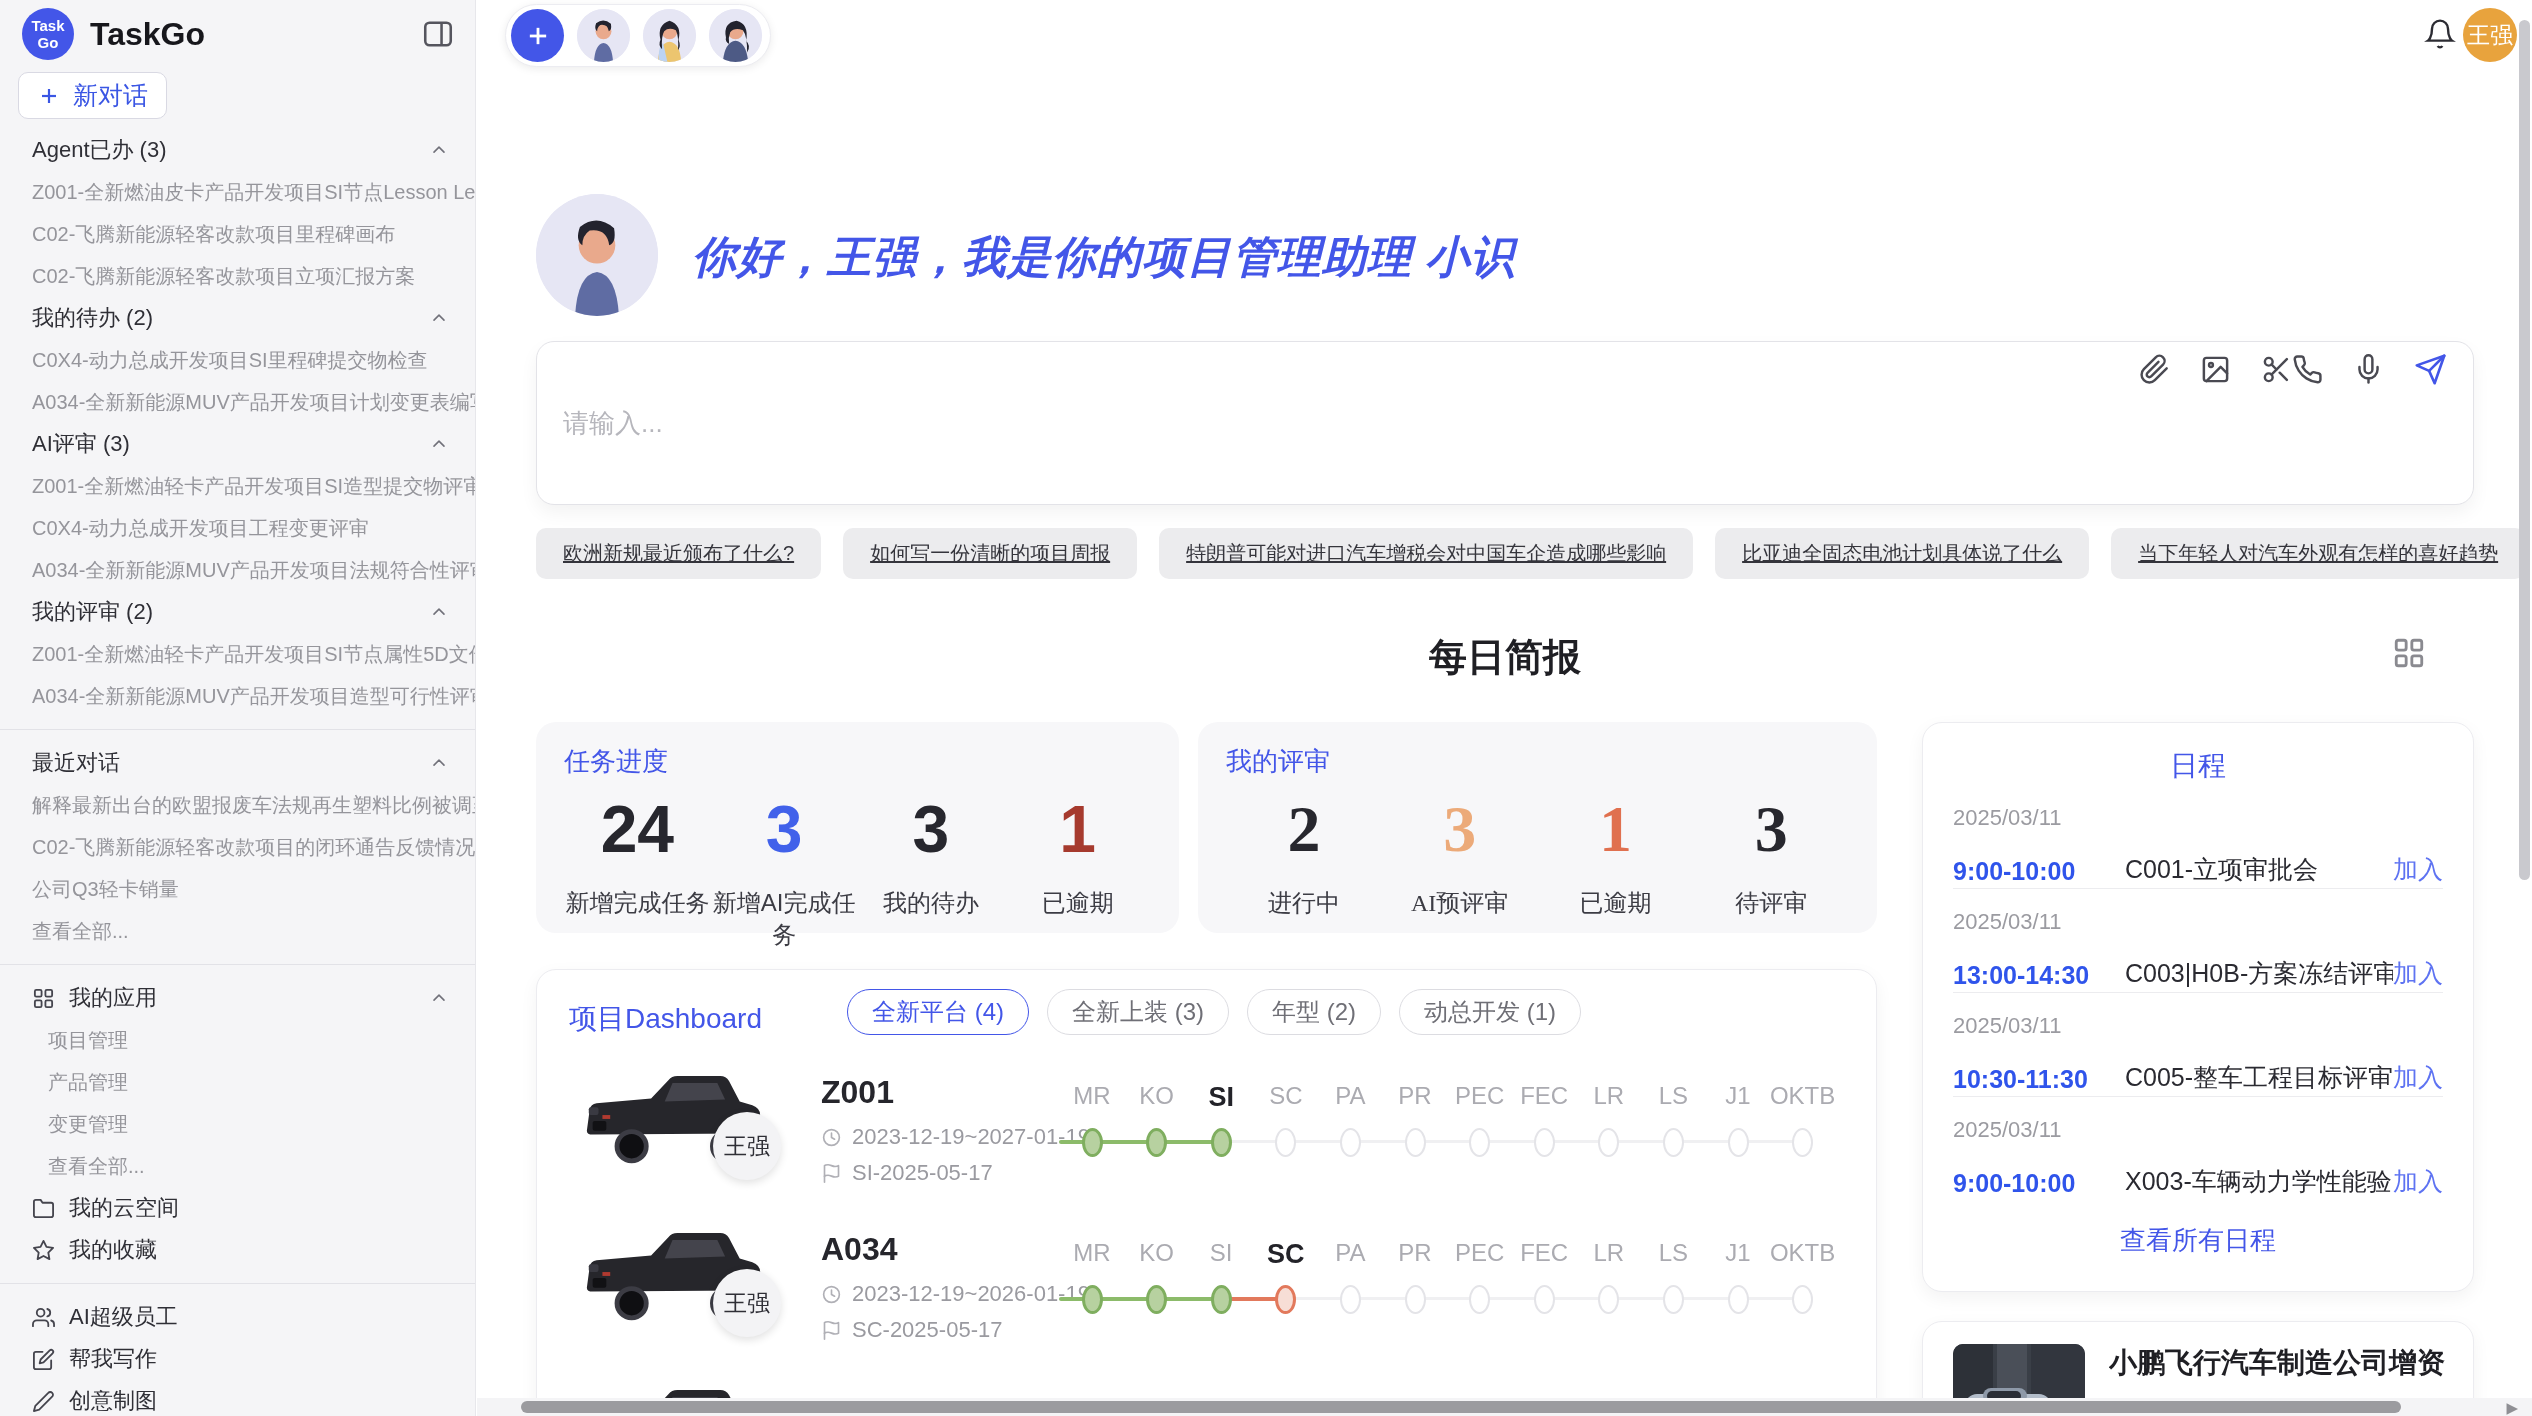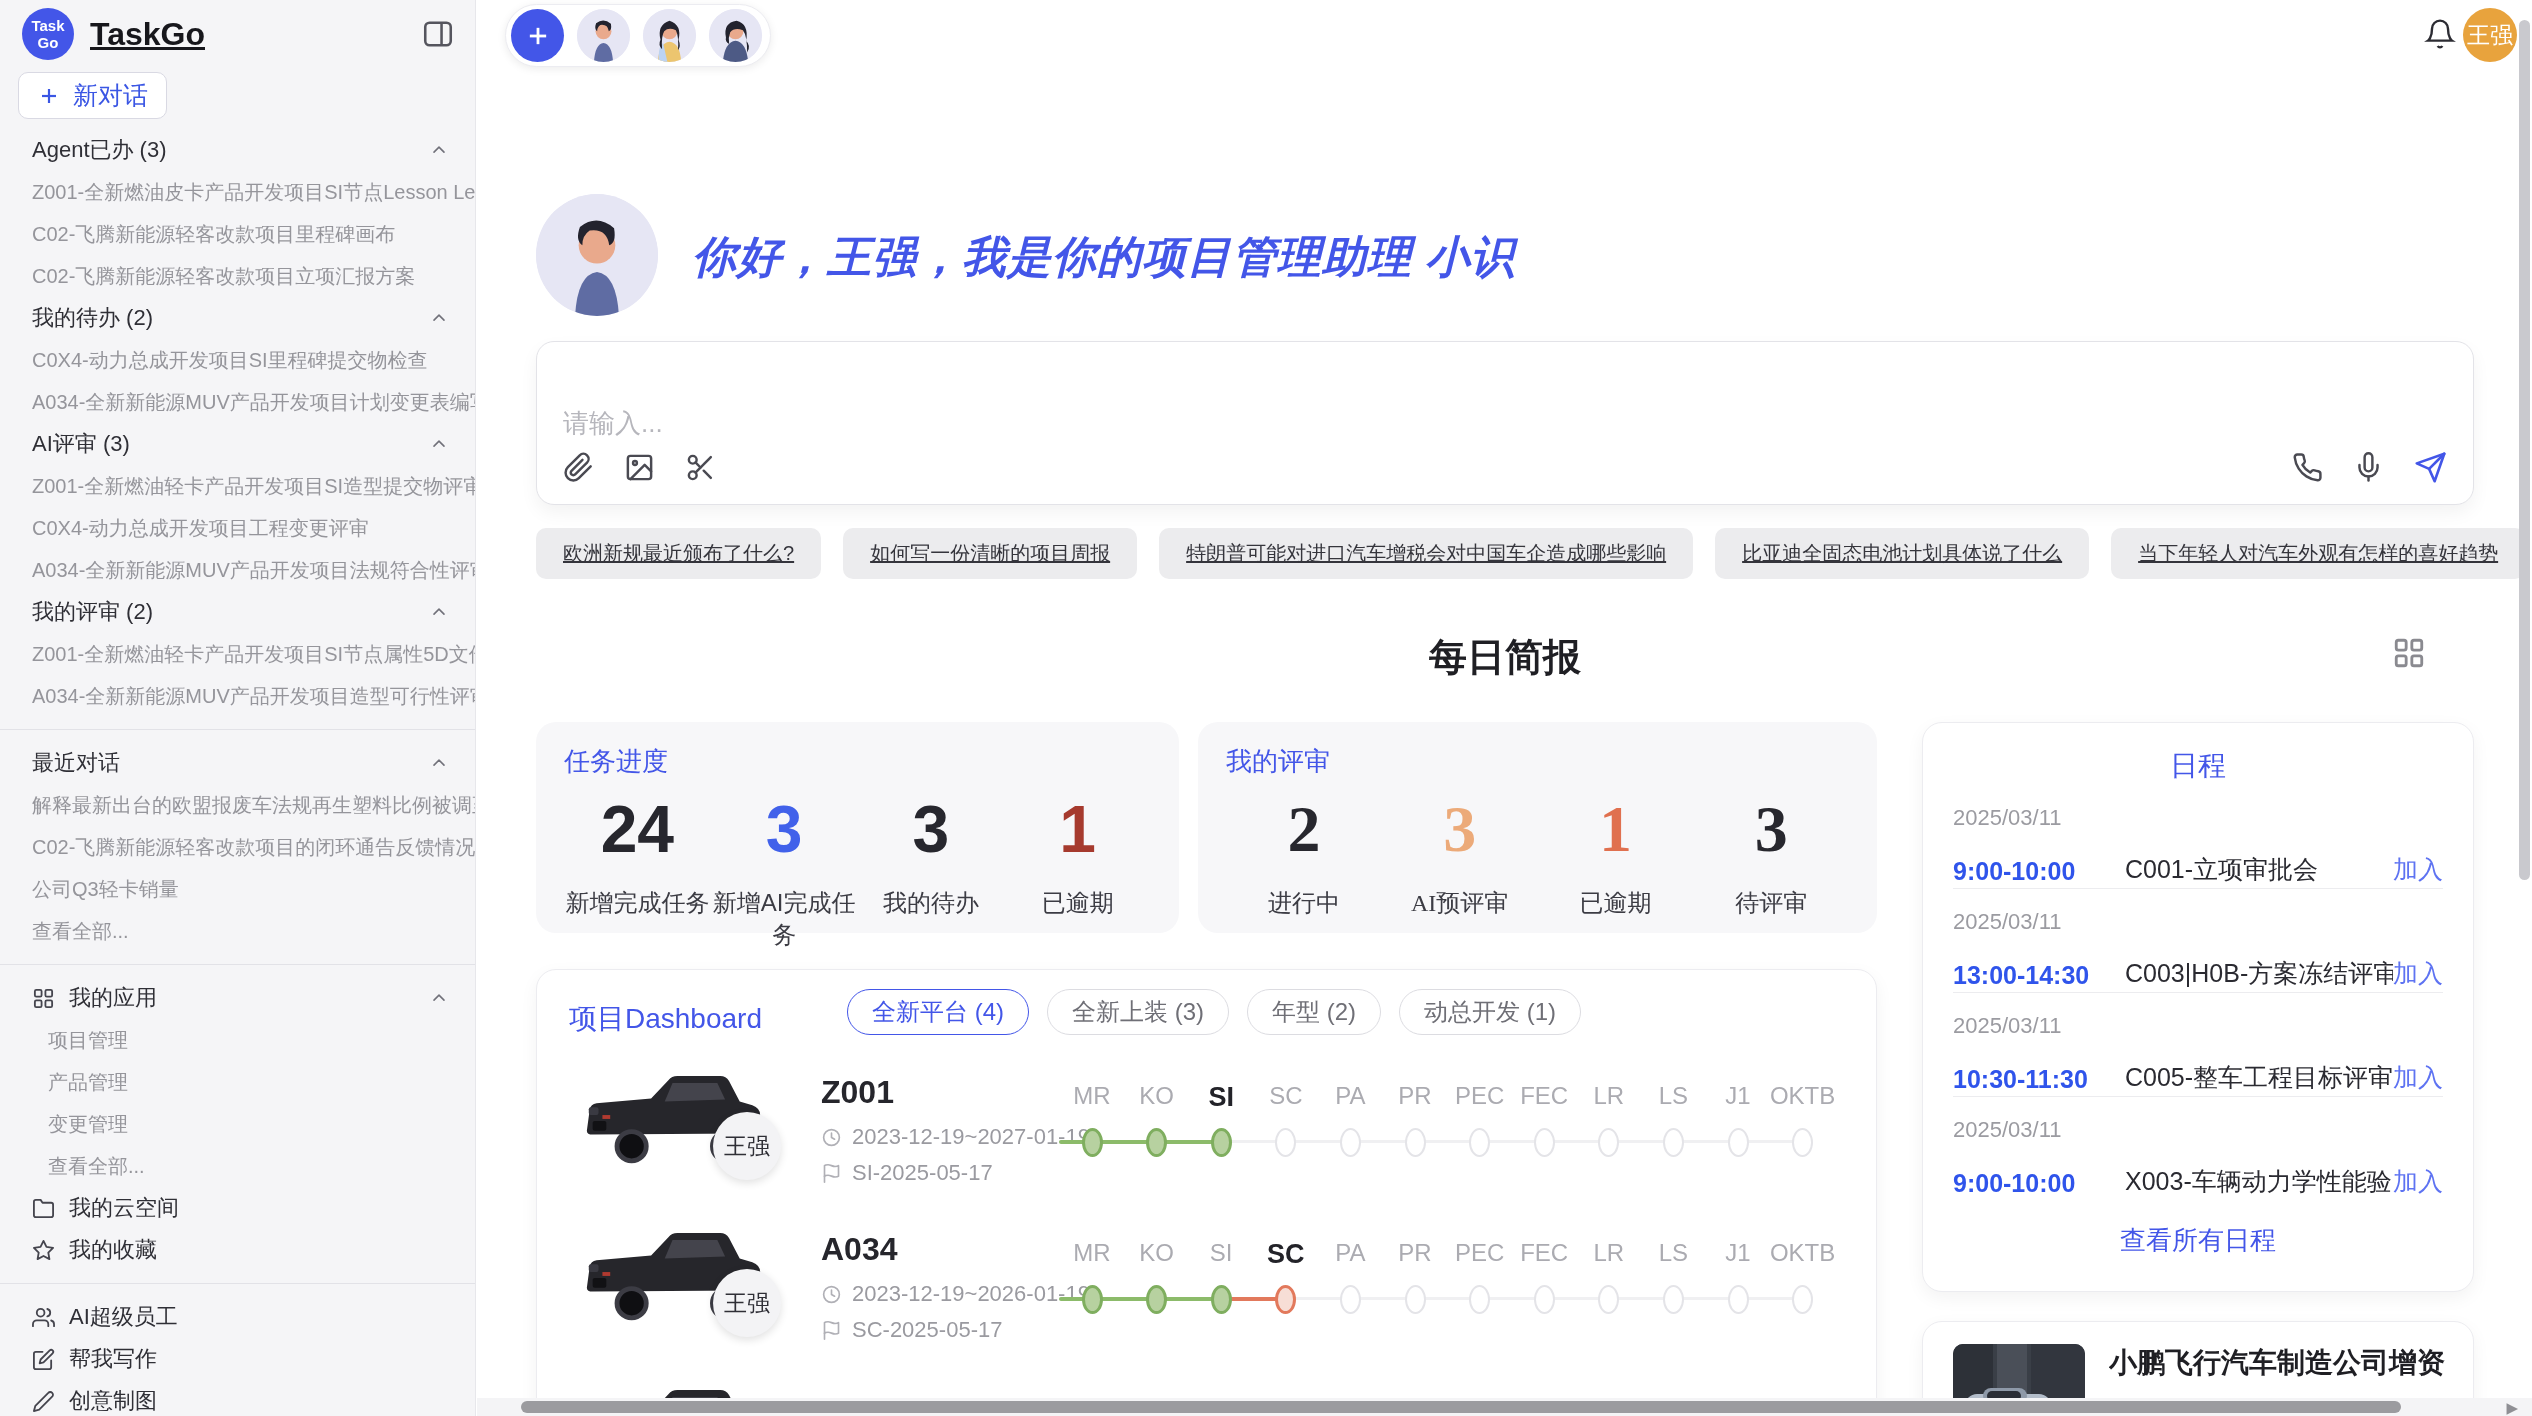--- a/index.html
+++ b/index.html
@@ -6,21 +6,21 @@
   html,body { width:2532px; height:1416px; overflow:hidden; }
   body { position:relative; background:#fff; font-family:"Liberation Sans","DejaVu Sans",sans-serif; color:#27272e; }
 
   
   .sidebar { position:absolute; left:0; top:0; width:476px; height:1416px;
              background:#f5f5f7; border-right:1px solid #e7e7eb; overflow:hidden; }
   .side-top { display:flex; align-items:center; padding:10px 20px 6px 22px; height:64px; }
   .logo { width:52px; height:52px; border-radius:50%; background:#4356e8; color:#fff;
           display:flex; flex-direction:column; align-items:center; justify-content:center;
           font-size:15px; font-weight:bold; line-height:17px; flex:none; }
-  .app-title { font-size:32px; font-weight:bold; color:#17171c; margin-left:16px;text-decoration:underline; }
+  .app-title { font-size:32px; font-weight:bold; color:#17171c; margin-left:16px; }
   .collapse-btn { margin-left:auto; width:34px; height:34px; color:#55555e; cursor:pointer; }
   .new-chat { display:flex; align-items:center; gap:12px; margin:8px 18px 0 18px; height:47px;
               background:#fff; border:1px solid #d9d9e3; border-radius:10px; padding:0 18px;
               color:#3a56e4; font-size:25px; cursor:pointer; }
   .side-list { padding-top:10px; }
   .side-row { height:42px; display:flex; align-items:center; padding:0 44px 0 32px;
               white-space:nowrap; overflow:hidden; position:relative; }
   .side-row.hdr { font-size:22px; color:#2f2f36; }
   .side-row.item { font-size:20px; color:#95959b; cursor:pointer; }
   .side-row .chev { position:absolute; right:26px; top:11px; width:20px; height:20px; color:#71717a; }
@@ -43,21 +43,21 @@
 
   
   .greet-avatar { position:absolute; left:536px; top:194px; width:122px; height:122px;
                   border-radius:50%; overflow:hidden; background:#e6e6f4; }
   .greet-text { position:absolute; left:692px; top:228px; font-size:44px; font-weight:bold;
                 font-style:italic; color:#4356e8; letter-spacing:1px; }
 
   
   .composer { position:absolute; left:536px; top:341px; width:1938px; height:164px;
               border:1px solid #e3e3e8; border-radius:18px; background:#fff;
-              box-shadow:0 8px 18px rgba(0,0,0,.05); display:flex; flex-direction:column; padding:0 26px; }
+              box-shadow:0 8px 18px rgba(0,0,0,.05); display:flex; flex-direction:row; padding:0 26px; }
   .composer textarea { flex:1; border:none; outline:none; resize:none; background:transparent;
                        padding-top:64px; font-size:26px; font-family:inherit; color:#33333a; }
   .composer textarea::placeholder { color:#b6b6bc; }
   .composer-bar { height:64px; display:flex; align-items:center; justify-content:space-between; padding-bottom:10px; }
   .icon-group { display:flex; align-items:center; gap:30px; }
   .c-icon { width:31px; height:31px; color:#4a4a52; cursor:pointer; }
   .c-icon.send { color:#4356e8; width:33px; height:33px; }
 
   
   .chips { position:absolute; left:536px; top:528px; display:flex; gap:22px; }

